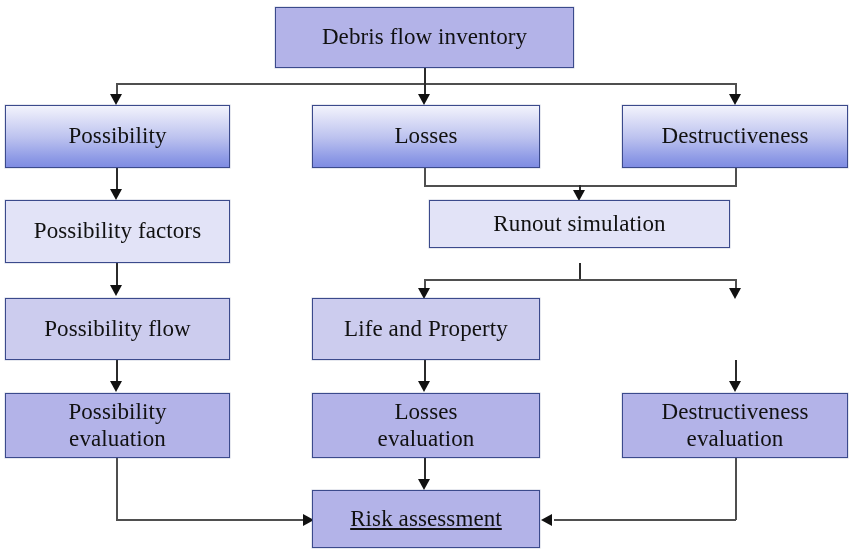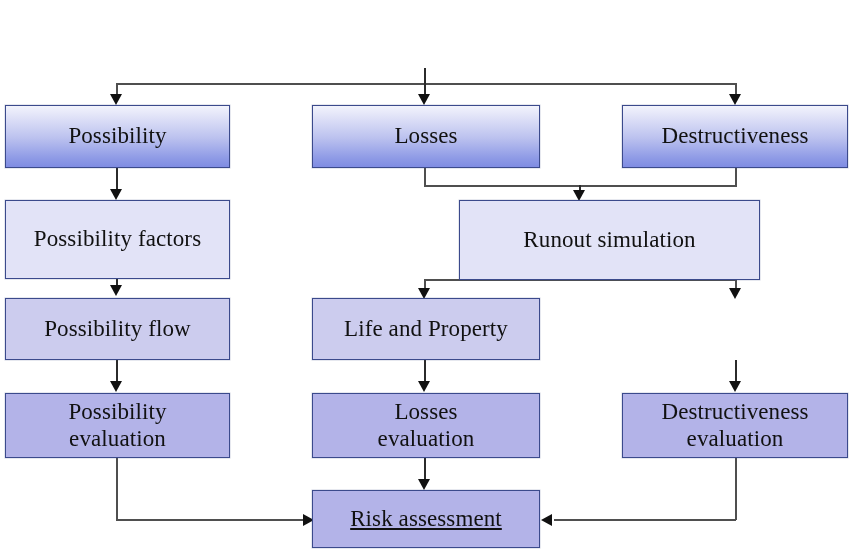--- a/index.html
+++ b/index.html
@@ -108,38 +108,41 @@
   <div class="ln h" style="left:116px;top:519px;width:190px;"></div>
   <div class="arrow right" style="left:303px;top:514px;"></div>
 
   <div class="ln v dark" style="left:424px;top:458px;height:22px;"></div>
   <div class="arrow down" style="left:418px;top:479px;"></div>
 
   <div class="ln v" style="left:735px;top:458px;height:62px;"></div>
   <div class="ln h" style="left:554px;top:519px;width:182px;"></div>
   <div class="arrow left" style="left:541px;top:514px;"></div>
 
+  <div class="node fill-solid" style="left:275px;top:7px;width:299px;height:61px;">
+    <span class="lbl">Debris flow inventory</span>
+  </div>
 
   <div class="node fill-grad" style="left:5px;top:105px;width:225px;height:63px;">
     <span class="lbl">Possibility</span>
   </div>
 
   <div class="node fill-grad" style="left:312px;top:105px;width:228px;height:63px;">
     <span class="lbl">Losses</span>
   </div>
 
   <div class="node fill-grad" style="left:622px;top:105px;width:226px;height:63px;">
     <span class="lbl">Destructiveness</span>
   </div>
 
-  <div class="node fill-pale" style="left:5px;top:200px;width:225px;height:79px;">
+  <div class="node fill-pale" style="left:5px;top:200px;width:225px;height:63px;">
     <span class="lbl">Possibility factors</span>
   </div>
 
-  <div class="node fill-pale" style="left:429px;top:200px;width:301px;height:80px;margin-left:30px;">
+  <div class="node fill-pale" style="left:429px;top:200px;width:301px;height:48px;">
     <span class="lbl">Runout simulation</span>
   </div>
 
   <div class="node fill-light" style="left:5px;top:298px;width:225px;height:62px;">
     <span class="lbl">Possibility flow</span>
   </div>
 
   <div class="node fill-light" style="left:312px;top:298px;width:228px;height:62px;">
     <span class="lbl">Life and Property</span>
   </div>

